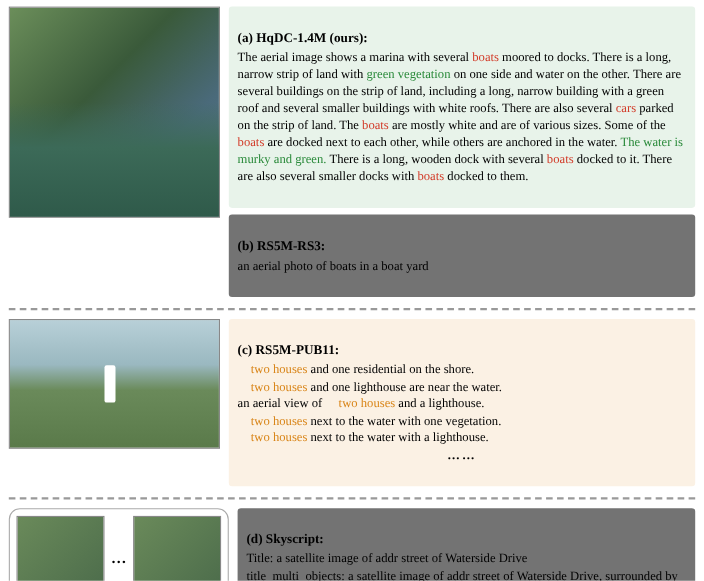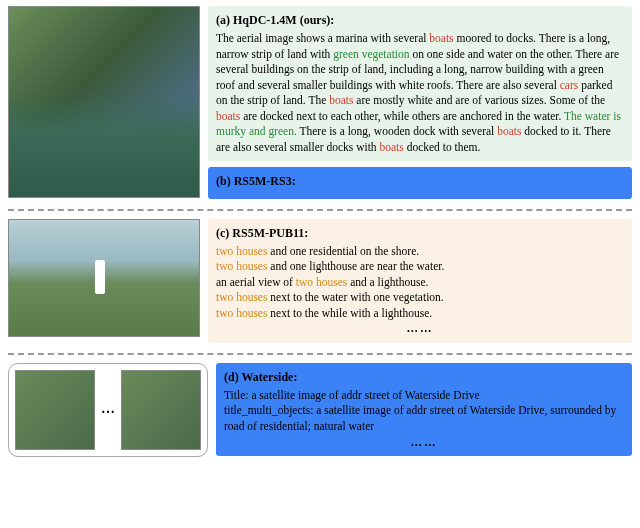--- a/index.html
+++ b/index.html
@@ -9,80 +9,81 @@
   .img-box { flex: 0 0 auto; }
   .img-ph { background: linear-gradient(135deg,#6b8e5a 0%, #3a5a3a 40%, #4a6a7a 70%, #5a7a8a 100%); border: 1px solid #888; }
   .img-a { width: 192px; height: 192px; position: relative; }
   .img-a::after { content:""; position:absolute; left:0; bottom:0; width:100%; height:55%; background: linear-gradient(180deg, rgba(60,90,100,0.0) 0%, #3c6a58 40%, #2f5a4a 100%); }
   .img-c { width: 192px; height: 118px; position: relative; background: linear-gradient(180deg,#b8d0d8 0%, #9ab8c0 35%, #6a8a5a 55%, #5a7a4a 100%); }
   .img-c::after { content:""; position:absolute; left:45%; top:35%; width:10px; height:34px; background:#fff; border-radius:2px; }
   .img-pair { display:flex; align-items:center; gap:4px; border:1px solid #aaa; border-radius:10px; padding:6px; background:#fff; }
   .img-d { width: 80px; height: 80px; background: linear-gradient(135deg,#6a8a5a,#4a6a4a); }
   .dots { font-size: 14px; font-weight: bold; padding: 0 2px; }
   .col { flex: 1 1 auto; display: flex; flex-direction: column; gap: 6px; }
-  .panel { border-radius: 3px; padding: 6px 8px; }
+  .panel { border-radius: 3px; padding: 20px 8px; }
   .bg-green { background: #e8f3ea; }
-  .bg-blue { background: #3b82f6; }
+  .bg-blue { background: #737373; }
   .bg-orange { background: #fbf1e4; }
   .title { font-weight: bold; margin-bottom: 3px; font-size: 12px; }
   .hi-red { color: #d23c2a; font-family: Liberation Serif, serif; }
   .hi-green { color: #2a8a3a; }
-  .hi-orange { color: #d9861a; }
+  .hi-orange { color: #d9861a; margin-left: 12px; }
   .ellips { text-align: center; letter-spacing: 2px; font-weight: bold; }
 </style>
 </head>
 <body>
 
 <div class="section">
   <div class="img-box">
     <div class="img-ph img-a"></div>
   </div>
   <div class="col">
     <div class="panel bg-green">
       <div class="title">(a) HqDC-1.4M (ours):</div>
       <p>
         <span>The aerial image shows a marina with several </span><span class="hi-red">boats</span><span> moored to docks. There is a long, narrow strip of land with </span><span class="hi-green">green vegetation</span><span> on one side and water on the other. There are several buildings on the strip of land, including a long, narrow building with a green roof and several smaller buildings with white roofs. There are also several </span><span class="hi-red">cars</span><span> parked on the strip of land. The </span><span class="hi-red">boats</span><span> are mostly white and are of various sizes. Some of the </span><span class="hi-red">boats</span><span> are docked next to each other, while others are anchored in the water. </span><span class="hi-green">The water is murky and green.</span><span> There is a long, wooden dock with several </span><span class="hi-red">boats</span><span> docked to it. There are also several smaller docks with </span><span class="hi-red">boats</span><span> docked to them.</span>
       </p>
     </div>
     <div class="panel bg-blue">
       <div class="title">(b) RS5M-RS3:</div>
+      <p>an aerial photo of boats in a boat yard</p>
     </div>
   </div>
 </div>
 
 <hr class="sep">
 
 <div class="section">
   <div class="img-box">
     <div class="img-ph img-c"></div>
   </div>
   <div class="col">
     <div class="panel bg-orange">
       <div class="title">(c) RS5M-PUB11:</div>
       <div><span class="hi-orange">two houses</span><span> and one residential on the shore.</span></div>
       <div><span class="hi-orange">two houses</span><span> and one lighthouse are near the water.</span></div>
       <div><span>an aerial view of </span><span class="hi-orange">two houses</span><span> and a lighthouse.</span></div>
       <div><span class="hi-orange">two houses</span><span> next to the water with one vegetation.</span></div>
-      <div><span class="hi-orange">two houses</span><span> next to the while with a lighthouse.</span></div>
+      <div><span class="hi-orange">two houses</span><span> next to the water with a lighthouse.</span></div>
       <div class="ellips">……</div>
     </div>
   </div>
 </div>
 
 <hr class="sep">
 
 <div class="section">
   <div class="img-box">
     <div class="img-pair">
       <div class="img-ph img-d"></div>
       <span class="dots">…</span>
       <div class="img-ph img-d"></div>
     </div>
   </div>
   <div class="col">
     <div class="panel bg-blue">
-      <div class="title">(d) Waterside:</div>
+      <div class="title">(d) Skyscript:</div>
       <div>Title: a satellite image of addr street of Waterside Drive</div>
       <div>title_multi_objects: a satellite image of addr street of Waterside Drive, surrounded by road of residential; natural water</div>
       <div class="ellips">……</div>
     </div>
   </div>
 </div>
 
 </body></html>

